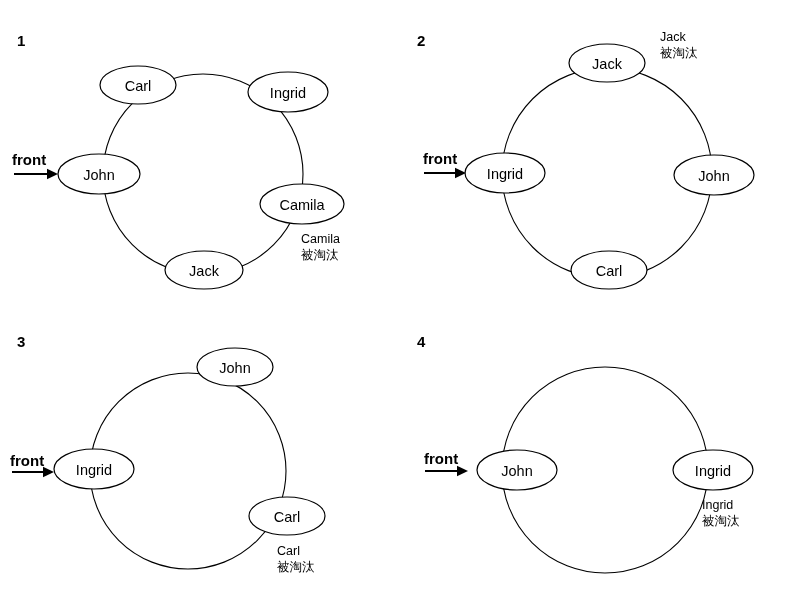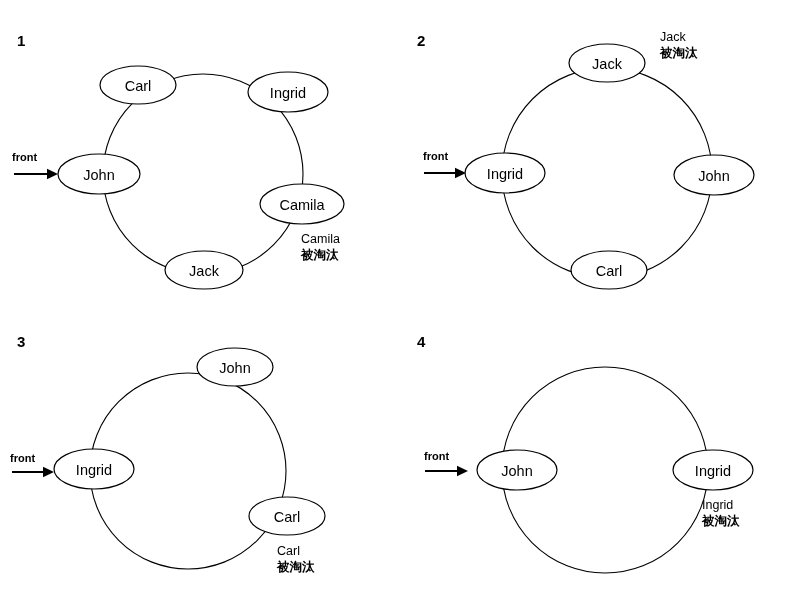--- a/index.html
+++ b/index.html
@@ -36,21 +36,21 @@
   .panel-index {
     position: absolute;
     font-size: 15px;
     font-weight: bold;
     line-height: 1;
     color: #000;
     letter-spacing: 0;
   }
   .front-label {
     position: absolute;
-    font-size: 11px;
+    font-size: 15px;
     font-weight: bold;
     line-height: 1;
     color: #000;
     white-space: nowrap;
   }
   .node-label {
     position: absolute;
     font-size: 14.5px;
     line-height: 1;
     color: #000;
@@ -63,21 +63,20 @@
     font-size: 12.5px;
     line-height: 1.22;
     color: #000;
     white-space: nowrap;
   }
   .elim-label .elim-line {
     display: block;
   }
   .cjk {
     font-family: "DejaVu Sans", "Liberation Sans", sans-serif;
-    font-weight: bold;
   }
 </style>
 </head>
 <body>
 
 <div id="stage">
     <div class="panel" style="left: 0px; top: 0px; width: 800px; height: 600px;">
       <svg class="panel-svg" width="800" height="600" viewBox="0 0 800 600" style="width: 800px; height: 600px;">
         <circle cx="203" cy="174" r="100" fill="none" stroke="#000000" stroke-width="1.1"></circle>
         <ellipse cx="99" cy="174" rx="41" ry="20" fill="#ffffff" stroke="#000000" stroke-width="1.2"></ellipse>

